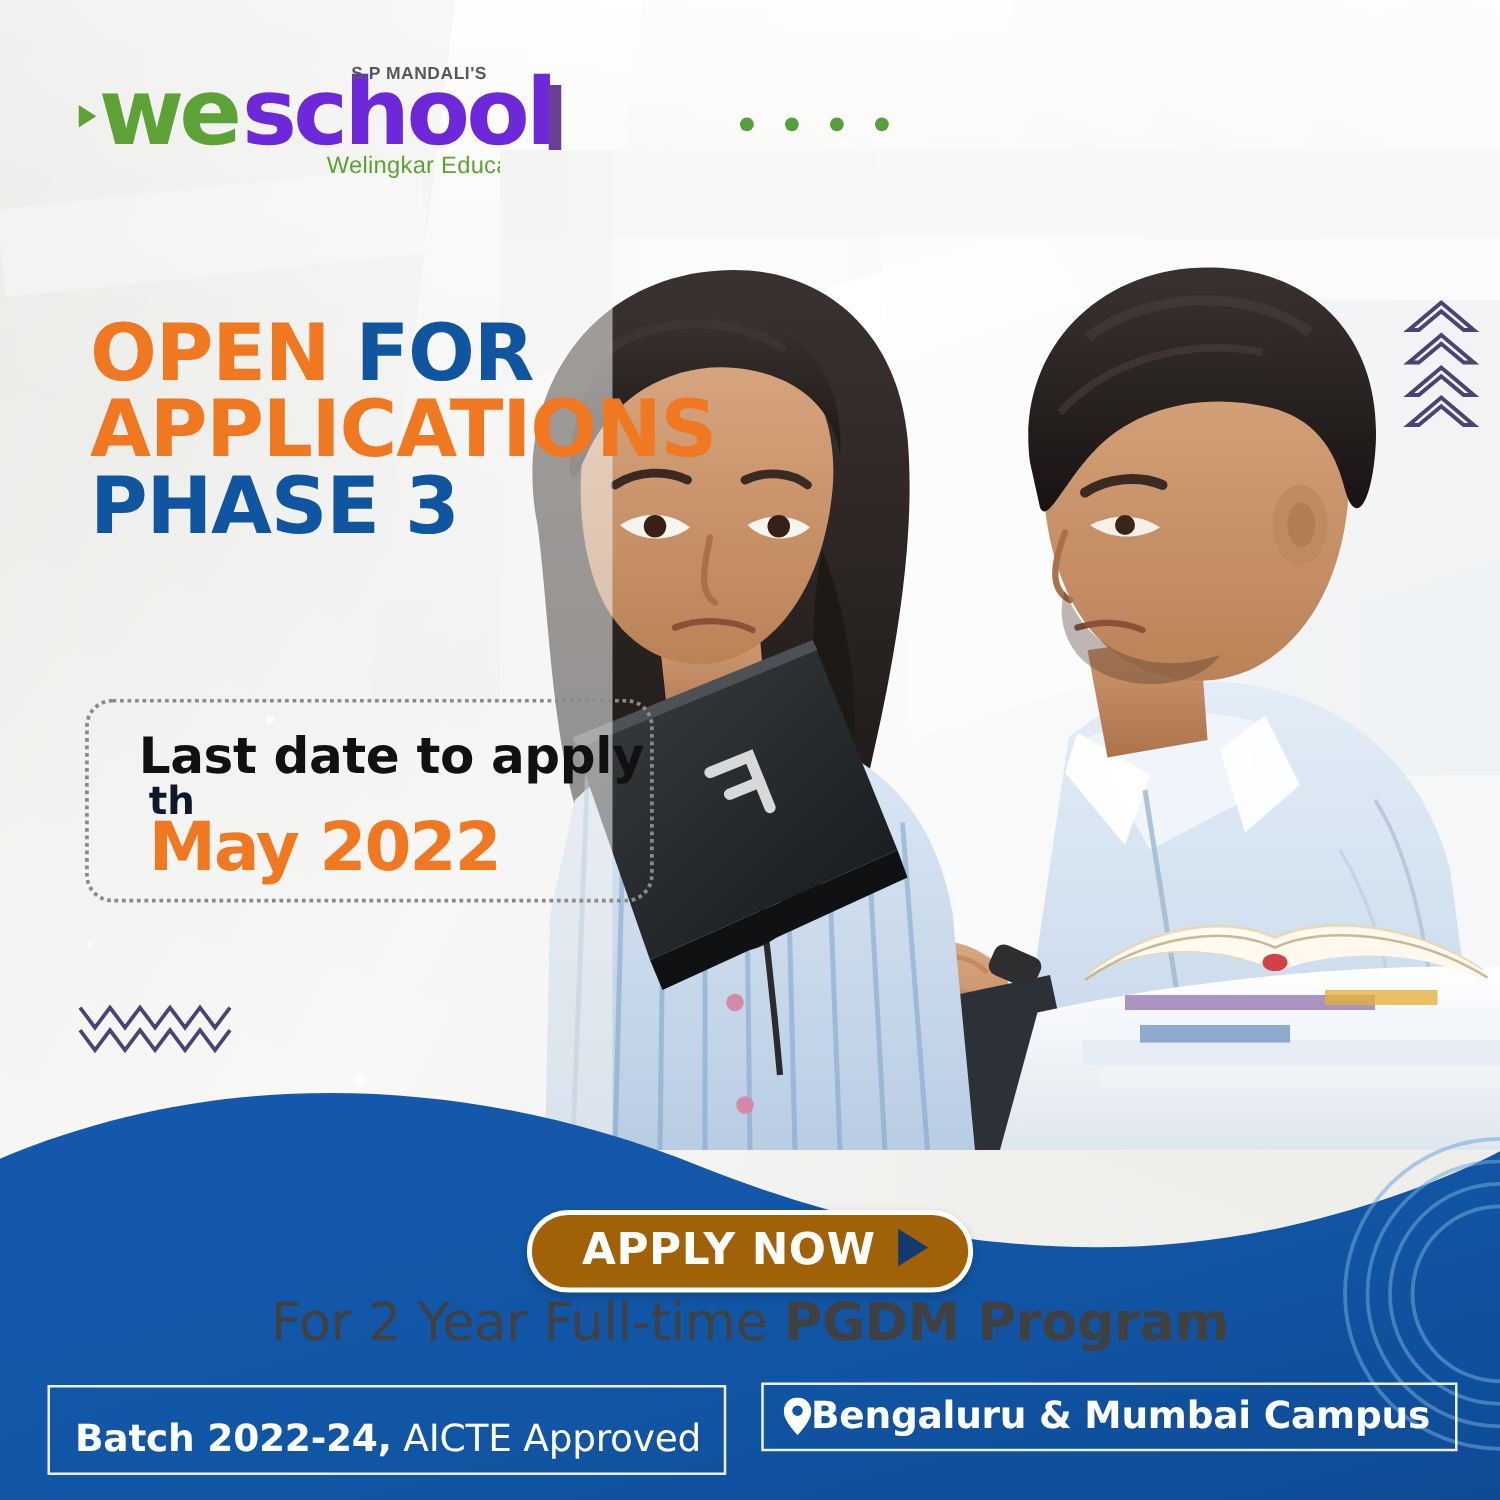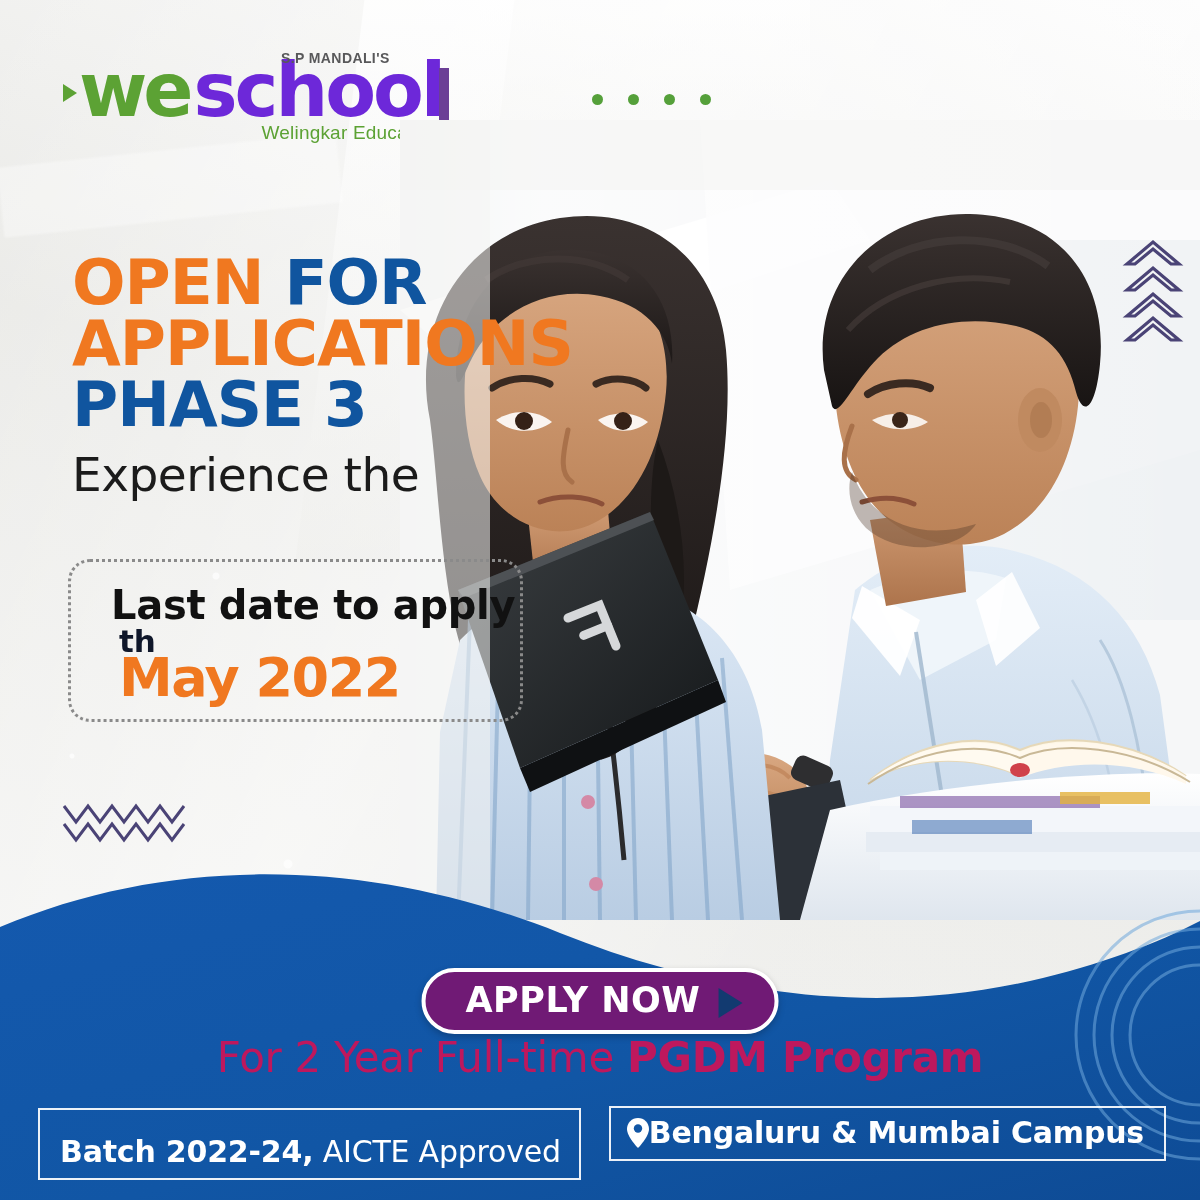--- a/index.html
+++ b/index.html
@@ -146,40 +146,40 @@
   
   .photo { position:absolute; left:400px; top:120px; width:800px; height:800px; }
   .photo svg { display:block; }
 
   
   .bluewrap { position:absolute; left:0; top:855px; width:1200px; height:345px; }
 
   
   .cta {
     position:absolute; left:50%; top:968px; transform:translateX(-50%);
-    display:flex; align-items:flex-end; gap:18px;
-    background:#701a75; border:4px solid #ffffff;
+    display:flex; align-items:flex-start; gap:18px;
+    background:#a16207; border:4px solid #ffffff;
     border-radius:34px; padding:11px 32px 12px 40px;
     box-shadow:0 3px 7px rgba(0,0,0,.22);
   }
   .cta-label {
     font-size:35px; font-weight:700; color:#ffffff;
     letter-spacing:.5px; line-height:1;
     font-family:"DejaVu Sans", sans-serif;
   }
   .cta-arrow {
     width:0; height:0;
     border-top:15px solid transparent;
     border-bottom:15px solid transparent;
     border-left:24px solid #123a70;
   }
 
   .program {
     position:absolute; left:0; right:0; top:1033px;
-    text-align:center; color:#be185d;
+    text-align:center; color:#404040;
     font-size:42px; font-weight:400; letter-spacing:-.3px;
     font-family:"DejaVu Sans", sans-serif;
   }
   .program b { font-weight:700; }
 
   .batch {
     position:absolute; left:38px; top:1108px;
     border:2px solid rgba(255,255,255,.92);
     padding:24px 18px 9px 20px;
     color:#ffffff; font-size:30px; letter-spacing:-.2px;
@@ -440,21 +440,20 @@
   <div class="headline">
     <div class="hl-line">
       <span class="o">OPEN</span><span>&nbsp;</span><span class="b">FOR</span>
     </div>
     <div class="hl-line">
       <span class="o">APPLICATIONS</span>
     </div>
     <div class="hl-line">
       <span class="b">PHASE 3</span>
     </div>
-    <div class="sub1">Experience the</div>
   </div>
 
   <div class="datecard">
     <div class="dc-label">Last date to apply</div>
     <div class="dc-date">
       <span class="dc-stack">
         <span class="dc-ord">th</span>
         <span class="dc-my">May 2022</span>
       </span>
     </div>

